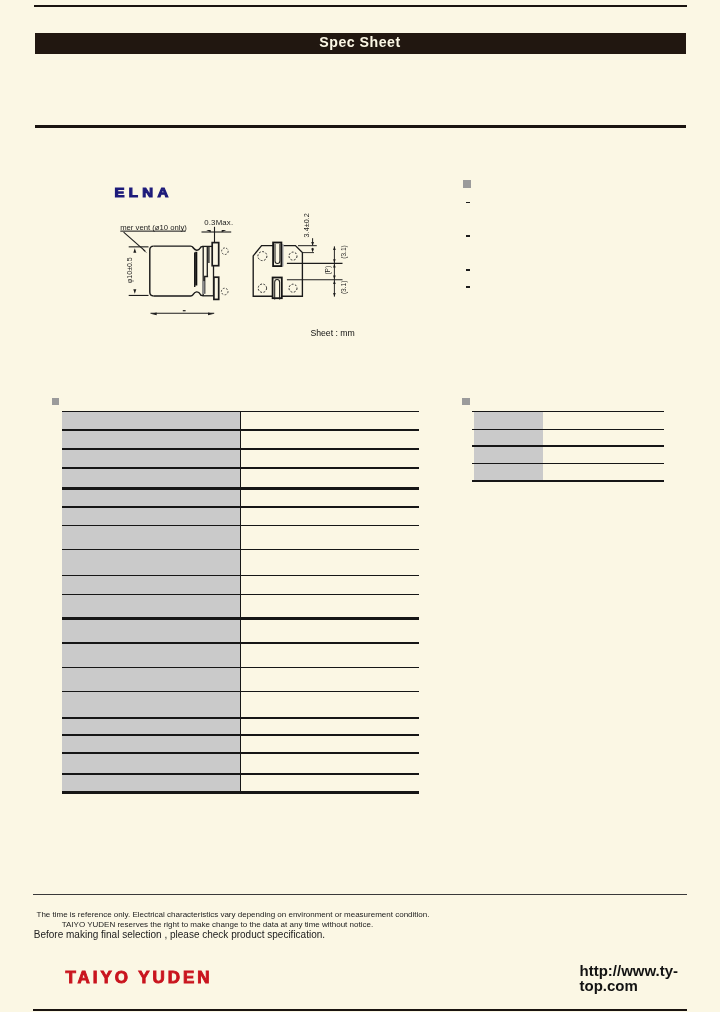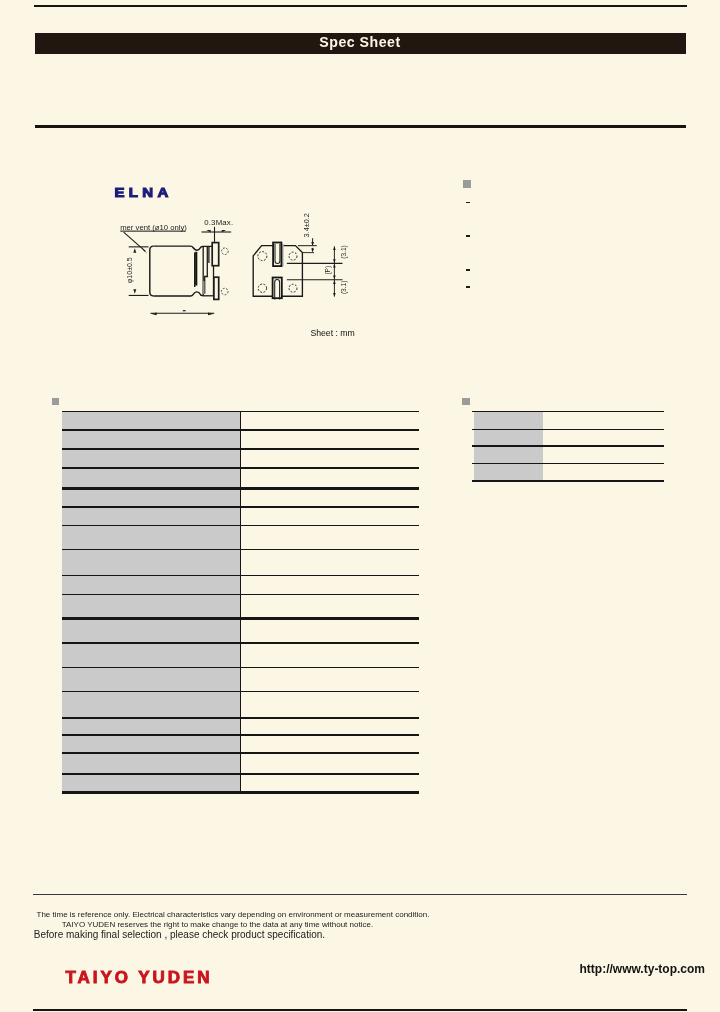--- a/index.html
+++ b/index.html
@@ -203,15 +203,15 @@
 <div class="abs" style="left:33px;top:894.2px;width:654px;height:1.2px;background:#3a3a3a;"></div>
 
 <div class="abs" style="left:36.5px;top:911.1px;font-size:8px;line-height:1;color:#222;">The time is reference only. Electrical characteristics vary depending on environment or measurement condition.</div>
 
 <div class="abs" style="left:34.7px;top:920.6px;font-size:8px;line-height:1;color:#222;margin-left:27px;">TAIYO YUDEN reserves the right to make change to the data at any time without notice.</div>
 
 <div class="abs" style="left:33.8px;top:929.9px;font-size:10px;line-height:1;color:#222;">Before making final selection , please check product specification.</div>
 
 <div class="abs" style="left:37.5px;top:969.3px;color:#c9151e;font-size:17px;font-weight:bold;letter-spacing:2.95px;line-height:1;margin-left:28px;-webkit-text-stroke:0.9px #c9151e;">TAIYO YUDEN</div>
 
-<div class="abs" style="left:579.5px;top:962.7px;color:#131313;font-size:12px;font-weight:bold;line-height:1;">http://www.ty-top.com</div>
+<div class="abs" style="left:579.5px;top:962.7px;color:#131313;font-size:15px;font-weight:bold;line-height:1;">http://www.ty-top.com</div>
 
 <div class="abs" style="left:33px;top:1008.6px;width:653.5px;height:2.4px;background:#1a1410;"></div>
 
 </body></html>

